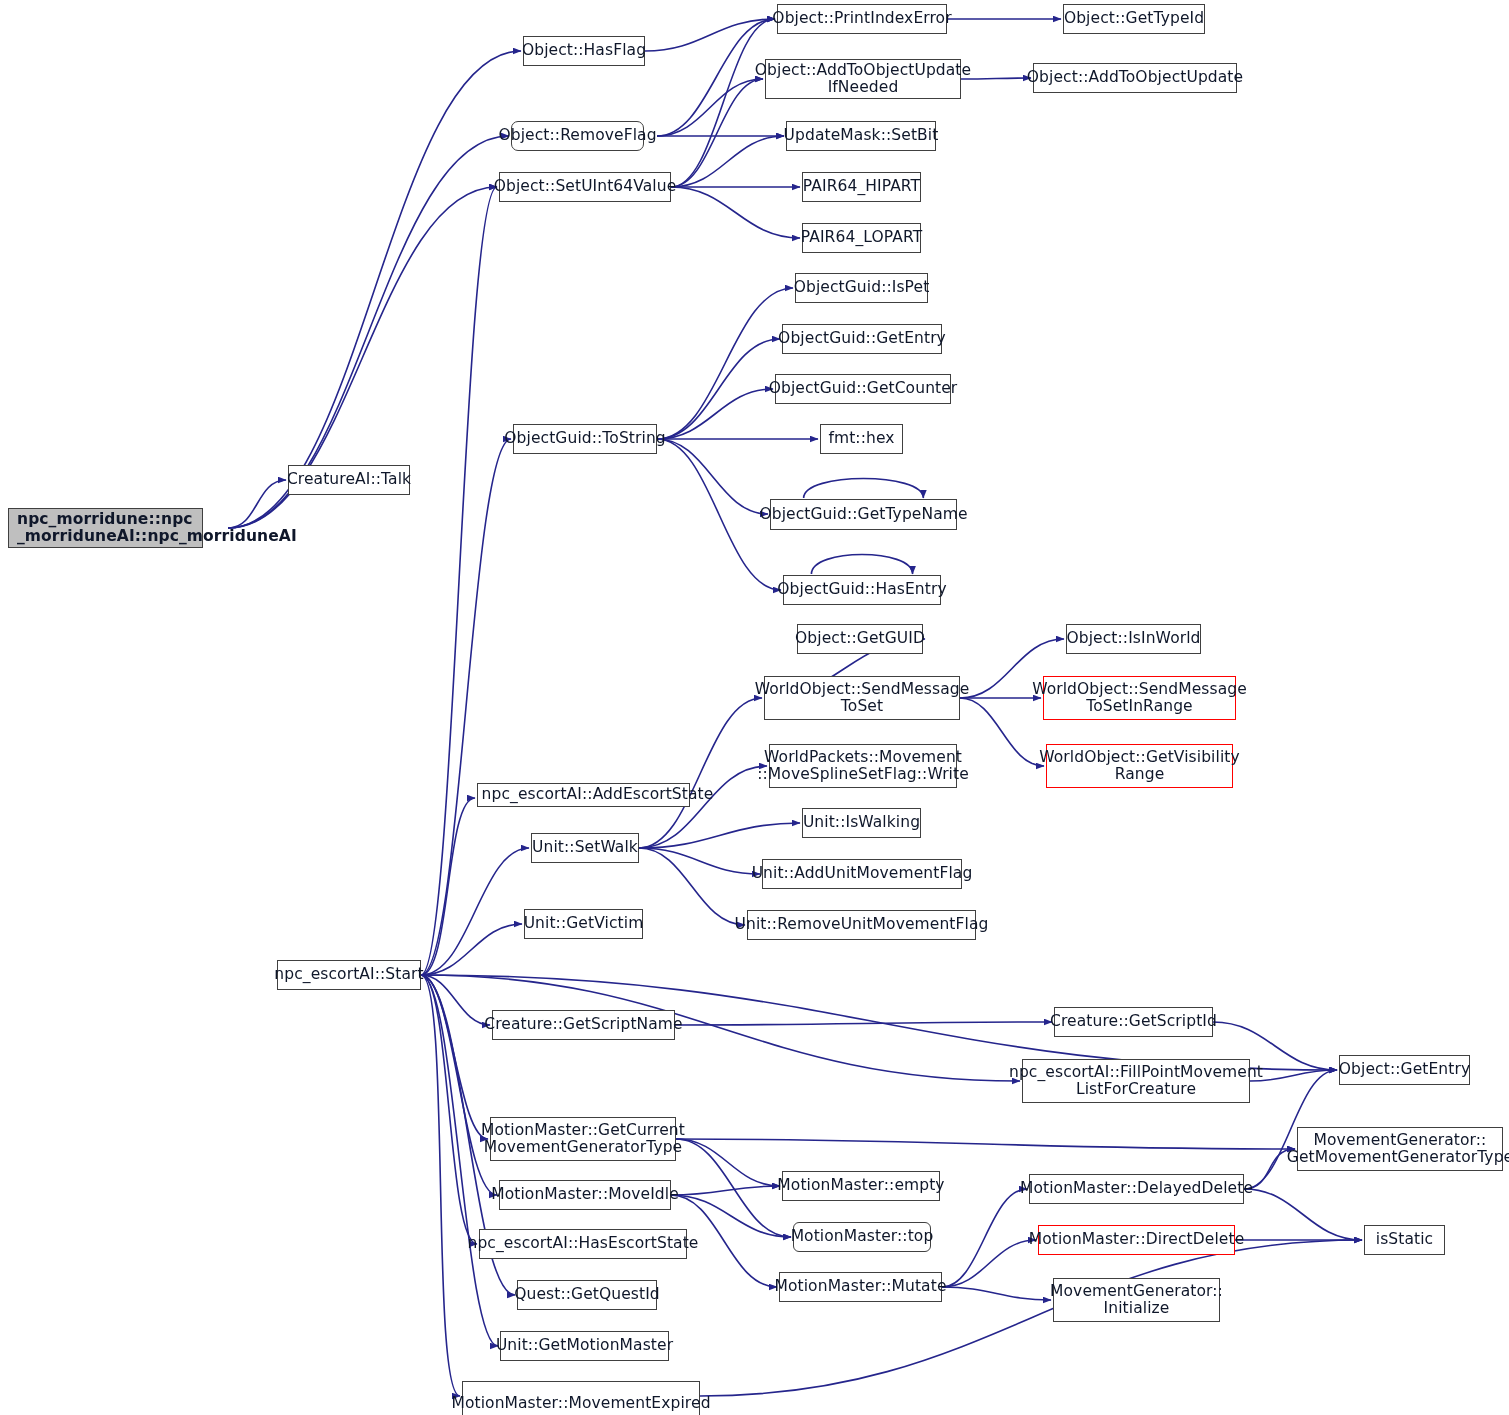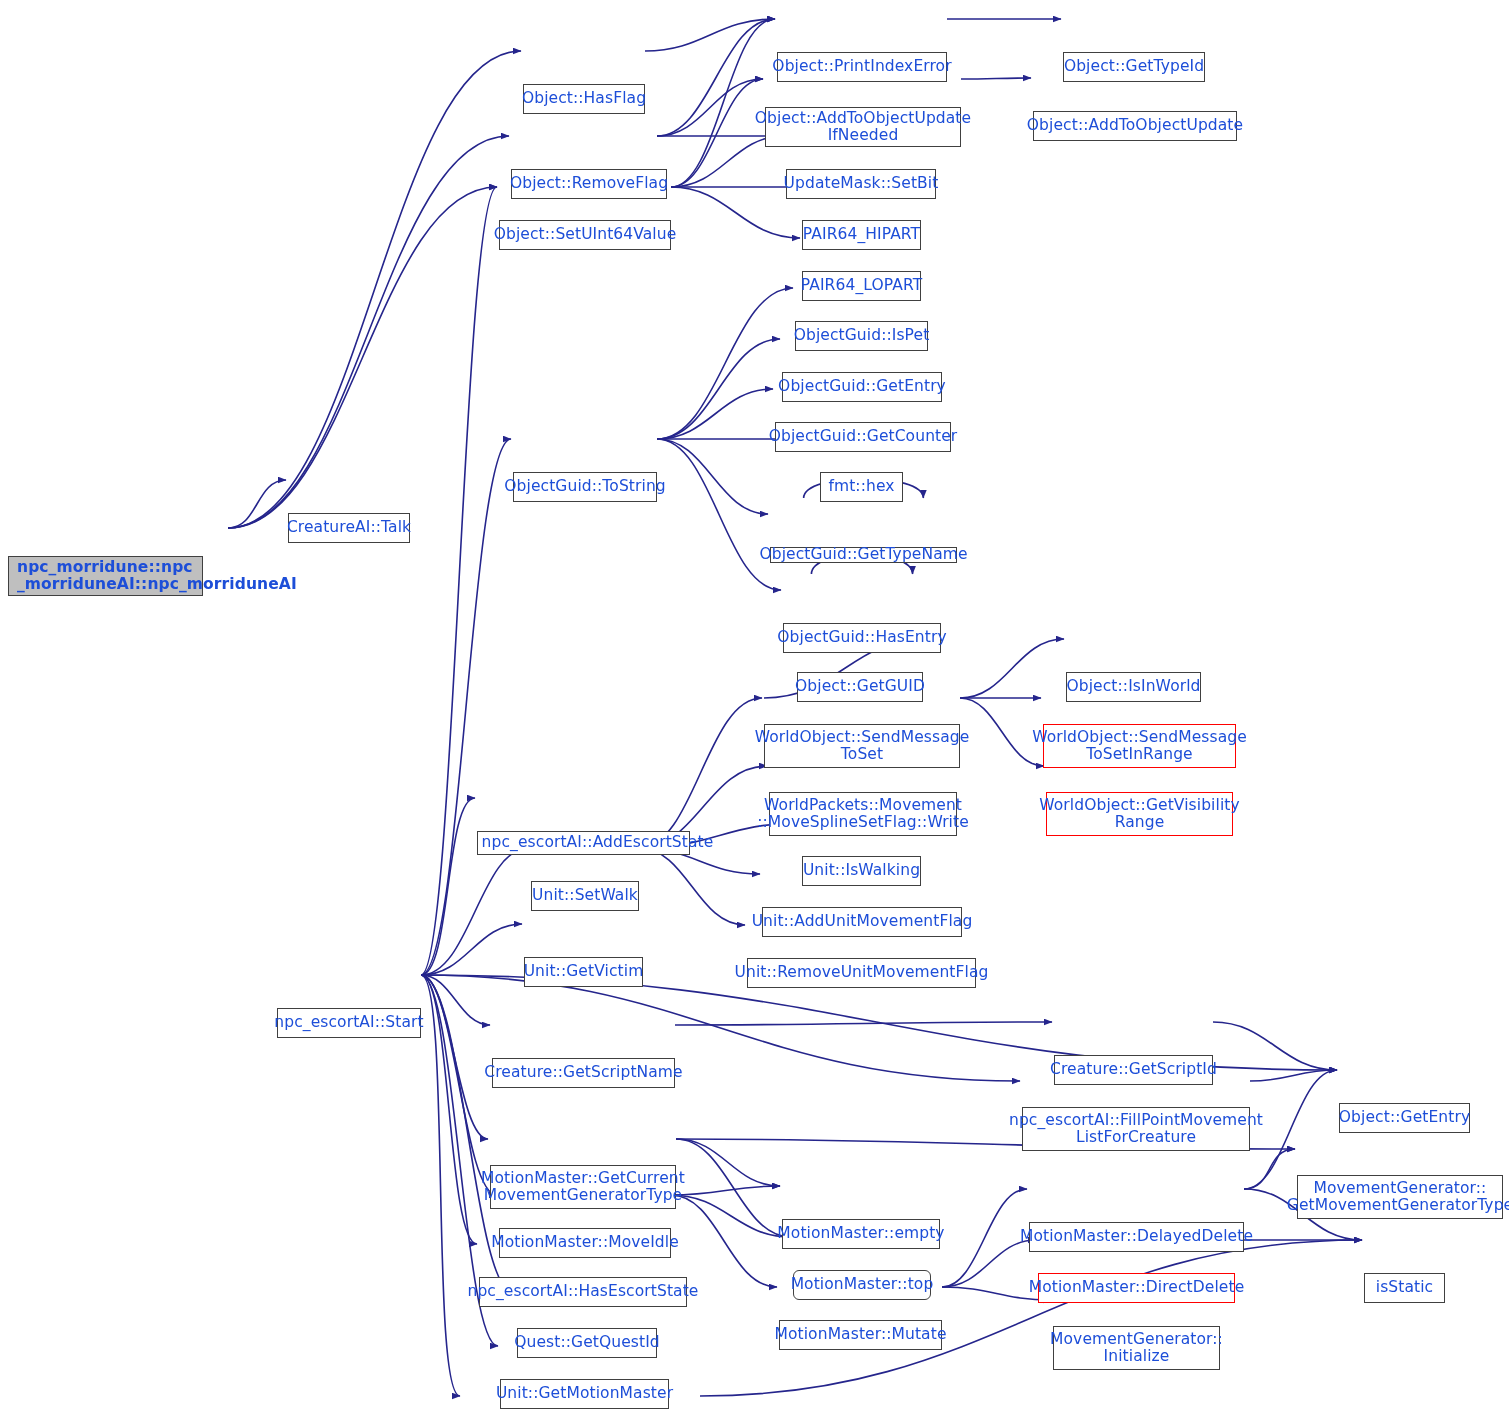--- a/index.html
+++ b/index.html
@@ -2,23 +2,23 @@
 <html><head>
 <meta charset="utf-8">
 <title>Call Graph</title>
 <style>
   html,body{margin:0;padding:0;background:#ffffff;}
   #canvas{position:relative;width:1509px;height:1415px;background:#ffffff;
           font-family:"DejaVu Sans","Liberation Sans",sans-serif;overflow:hidden;}
   #edges{position:absolute;left:0;top:0;width:1509px;height:1415px;pointer-events:none;}
   .node{position:absolute;box-sizing:border-box;background:#ffffff;
         border:1px solid #404040;display:flex;align-items:center;
-        justify-content:center;text-align:center;color:#1d4ed8;
+        justify-content:center;text-align:center;color:#0f172a;
         font-size:15.5px;line-height:1.12;letter-spacing:0.1px;
-        padding:1px 4px;white-space:pre-line;margin-top:48px;}
+        padding:1px 4px;white-space:pre-line;}
   .node.root{background:#bfbfbf;border-color:#404040;justify-content:flex-start;
              text-align:left;padding-left:8px;}
   .node.redbox{border:1px solid #ff0000;}
 </style>
 </head>
 <body>
 
 <div id="canvas">
   <svg id="edges" viewBox="0 0 1509 1415" xmlns="http://www.w3.org/2000/svg">
     <defs>
@@ -89,36 +89,36 @@
         <path d="M1244,1189 C1274,1189 1265,1149 1295,1149" marker-end="url(#ah)"></path>
         <path d="M1244,1189 C1297.1,1189 1308.9,1240 1362,1240" marker-end="url(#ah)"></path>
         <path d="M1235,1240 C1292.15,1240 1304.85,1240 1362,1240" marker-end="url(#ah)"></path>
         <path d="M700,1396 C997.9000000000001,1396 1064.1,1240 1362,1240" marker-end="url(#ah)"></path>
       </g>
   </svg>
 <div class="node root" style="left: 8px; top: 508px; width: 195px; height: 40px; font-weight: bold;">npc_morridune::npc
 _morriduneAI::npc_morriduneAI</div>
     <div class="node" style="left: 288px; top: 465px; width: 122px; height: 30px;">CreatureAI::Talk</div>
     <div class="node" style="left: 523px; top: 36px; width: 122px; height: 30px;">Object::HasFlag</div>
-    <div class="node" style="left: 511px; top: 121px; width: 156px; height: 30px;">Object::RemoveFlag</div>
+    <div class="node" style="left: 511px; top: 121px; width: 133px; height: 30px; border-radius: 7px;">Object::RemoveFlag</div>
     <div class="node" style="left: 499px; top: 172px; width: 172px; height: 30px;">Object::SetUInt64Value</div>
     <div class="node" style="left: 777px; top: 4px; width: 170px; height: 30px;">Object::PrintIndexError</div>
     <div class="node" style="left: 765px; top: 59px; width: 196px; height: 40px;">Object::AddToObjectUpdate
 IfNeeded</div>
     <div class="node" style="left: 786px; top: 121px; width: 150px; height: 30px;">UpdateMask::SetBit</div>
     <div class="node" style="left: 802px; top: 172px; width: 119px; height: 30px;">PAIR64_HIPART</div>
     <div class="node" style="left: 802px; top: 223px; width: 119px; height: 30px;">PAIR64_LOPART</div>
     <div class="node" style="left: 1063px; top: 4px; width: 142px; height: 30px;">Object::GetTypeId</div>
     <div class="node" style="left: 1033px; top: 63px; width: 204px; height: 30px;">Object::AddToObjectUpdate</div>
     <div class="node" style="left: 513px; top: 424px; width: 144px; height: 30px;">ObjectGuid::ToString</div>
     <div class="node" style="left: 795px; top: 273px; width: 133px; height: 30px;">ObjectGuid::IsPet</div>
     <div class="node" style="left: 782px; top: 324px; width: 160px; height: 30px;">ObjectGuid::GetEntry</div>
     <div class="node" style="left: 775px; top: 374px; width: 176px; height: 30px;">ObjectGuid::GetCounter</div>
     <div class="node" style="left: 820px; top: 424px; width: 83px; height: 30px;">fmt::hex</div>
-    <div class="node" style="left: 770px; top: 499px; width: 187px; height: 16px;">ObjectGuid::GetTypeName</div>
+    <div class="node" style="left: 770px; top: 499px; width: 187px; height: 31px;">ObjectGuid::GetTypeName</div>
     <div class="node" style="left: 783px; top: 575px; width: 158px; height: 30px;">ObjectGuid::HasEntry</div>
     <div class="node" style="left: 797px; top: 624px; width: 126px; height: 30px;">Object::GetGUID</div>
     <div class="node" style="left: 764px; top: 676px; width: 196px; height: 44px;">WorldObject::SendMessage
 ToSet</div>
     <div class="node" style="left: 769px; top: 744px; width: 188px; height: 44px;">WorldPackets::Movement
 ::MoveSplineSetFlag::Write</div>
     <div class="node" style="left: 802px; top: 808px; width: 119px; height: 30px;">Unit::IsWalking</div>
     <div class="node" style="left: 762px; top: 859px; width: 200px; height: 30px;">Unit::AddUnitMovementFlag</div>
     <div class="node" style="left: 747px; top: 910px; width: 229px; height: 30px;">Unit::RemoveUnitMovementFlag</div>
     <div class="node" style="left: 1066px; top: 624px; width: 135px; height: 30px;">Object::IsInWorld</div>

